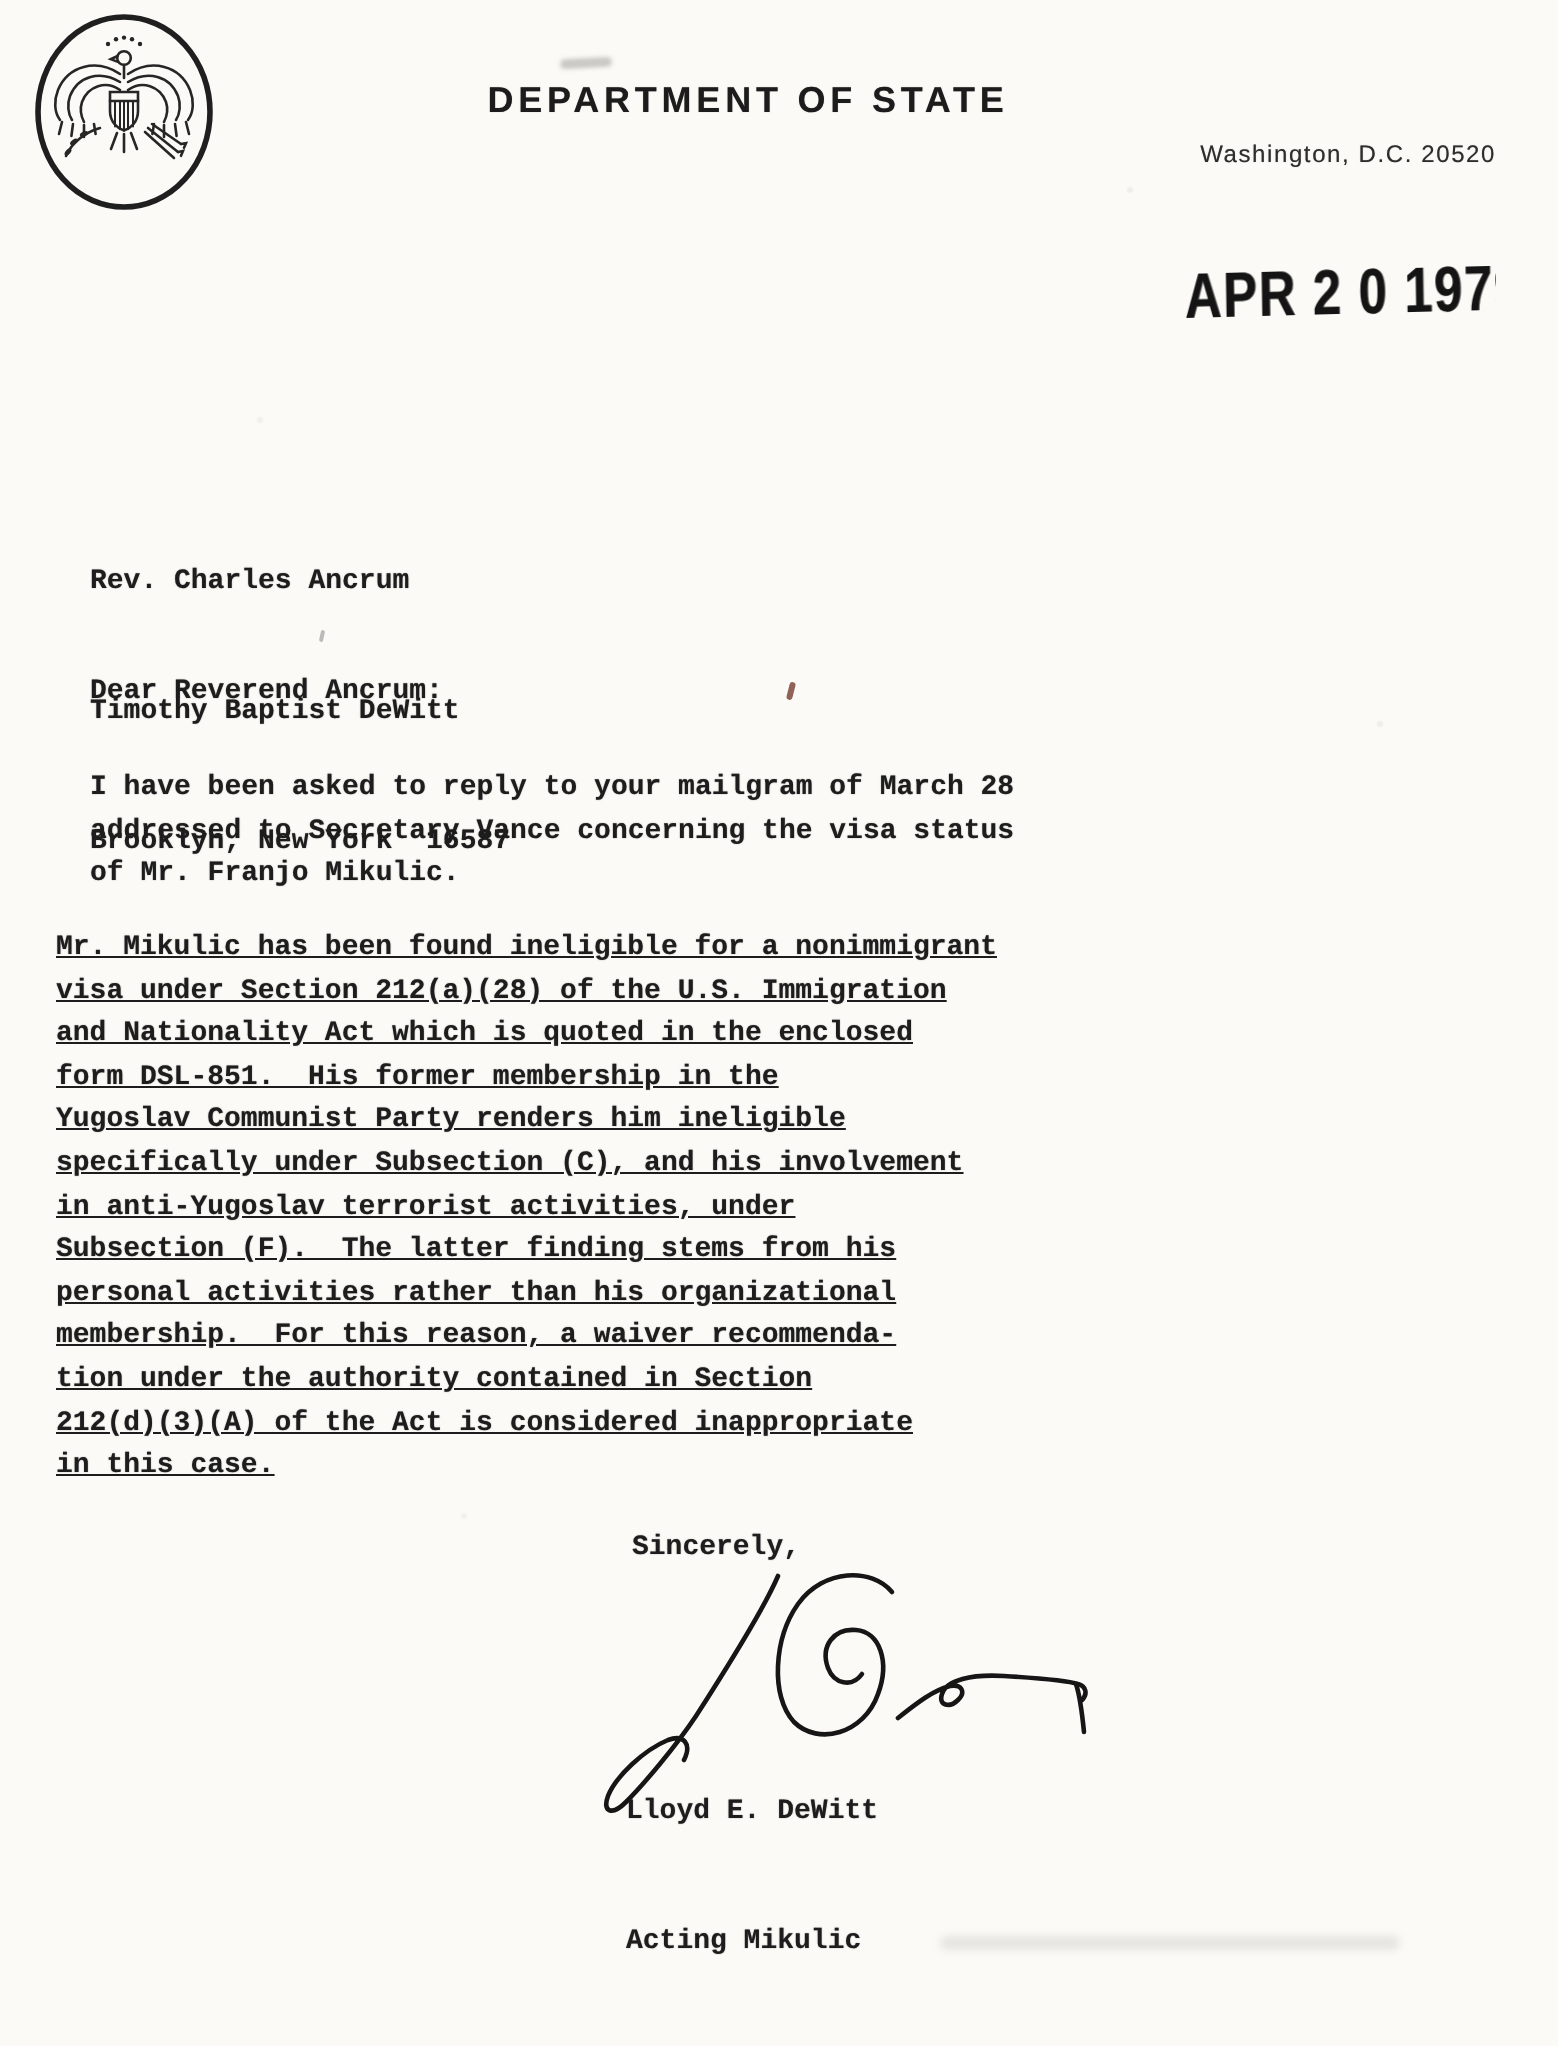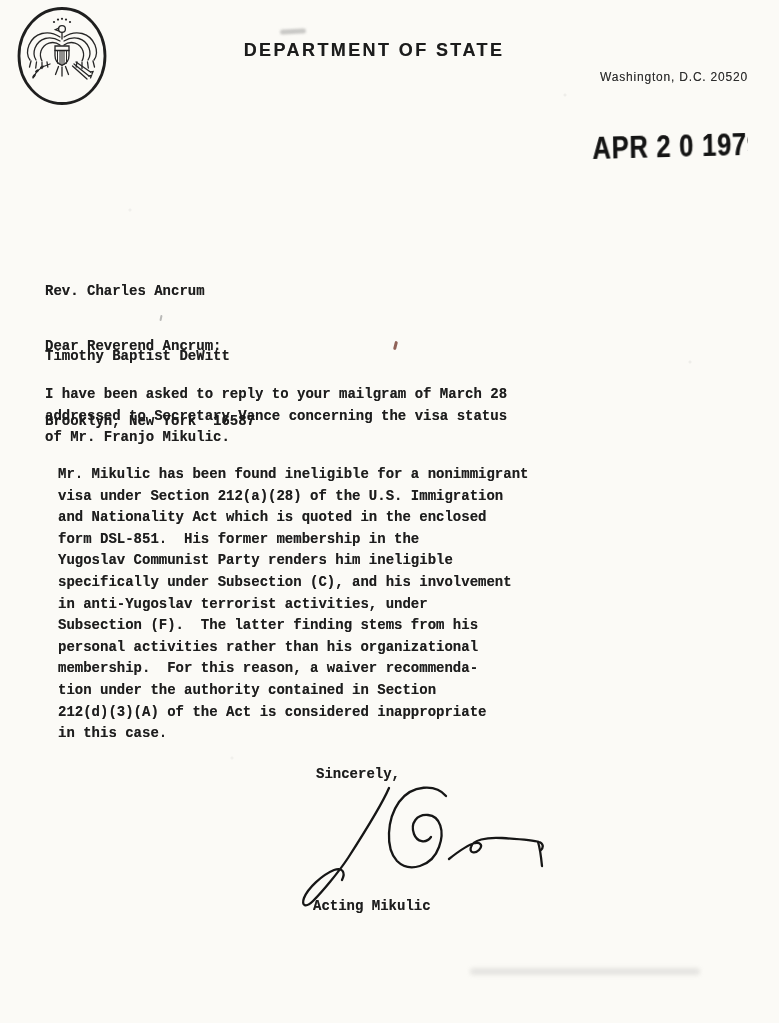--- a/index.html
+++ b/index.html
@@ -44,21 +44,21 @@
     font-weight:700;font-size:31px;letter-spacing:1px;color:#141414;
     transform:scale(.82,1.03) rotate(-1.2deg);transform-origin:left top;
     filter:blur(.25px);
     text-shadow:.6px 0 0 rgba(20,20,20,.65);
     white-space:pre;
   }
   
   .recipient{left:45px;top:238px;}
   .salutation{left:45px;top:336px;}
   .para1{left:45px;top:384px;}
-  .para2{left:58px;top:464px;}
+  .para2{left:28px;top:464px;text-decoration:underline;}
   .valediction{left:316px;top:764px;}
   .sigblock{left:313px;top:853px;}
   .enclosure{left:45px;top:981px;}
   .signature-svg{left:286px;top:760px;width:272px;height:152px;}
   
   .smudge-top{left:280px;top:29px;width:26px;height:5px;background:rgba(95,95,95,.32);filter:blur(1px);transform:rotate(-3deg);border-radius:3px;}
   .ghost-line{left:470px;top:968px;width:230px;height:7px;background:rgba(120,120,120,.16);filter:blur(2.2px);border-radius:4px;}
   .stray-red{left:394px;top:341px;width:3px;height:9px;background:#7d463c;transform:rotate(14deg);border-radius:2px;opacity:.85;}
   .stray-tick{left:160px;top:315px;width:2px;height:6px;background:#8f8f8f;transform:rotate(12deg);opacity:.6;border-radius:1px;}
 </style>
@@ -142,20 +142,21 @@
   <svg class="abs signature-svg" viewBox="0 0 272 152">
     <g fill="none" stroke="#161616" stroke-width="2.3" stroke-linecap="round" stroke-linejoin="round">
       <path d="M103,28 C97,42 80,70 62,98 C52,113 36,132 27,141 C20,148 15,146 18,138 C22,128 36,115 48,110 C56,107 60,112 56,120"></path>
       <path d="M160,36 C150,24 126,24 113,42 C101,59 99,88 111,101 C123,113 146,107 153,87 C159,71 154,56 142,55 C131,54 124,63 128,74 C131,82 140,84 145,77"></path>
       <path d="M163,99 C173,91 181,85 189,83 C195,82 197,86 193,90 C189,94 183,93 185,87 C187,80 200,77 216,78 C232,79 247,80 253,82 C257,83 258,87 255,90"></path>
       <path d="M252,82 C254,88 255,96 256,106"></path>
     </g>
   </svg>
 
   <div class="tw sigblock">
+    <div>Lloyd E. DeWitt</div>
     <div>Acting Mikulic</div>
     
     
     
   </div>
 
   <div class="tw enclosure">
     
     
   </div>

